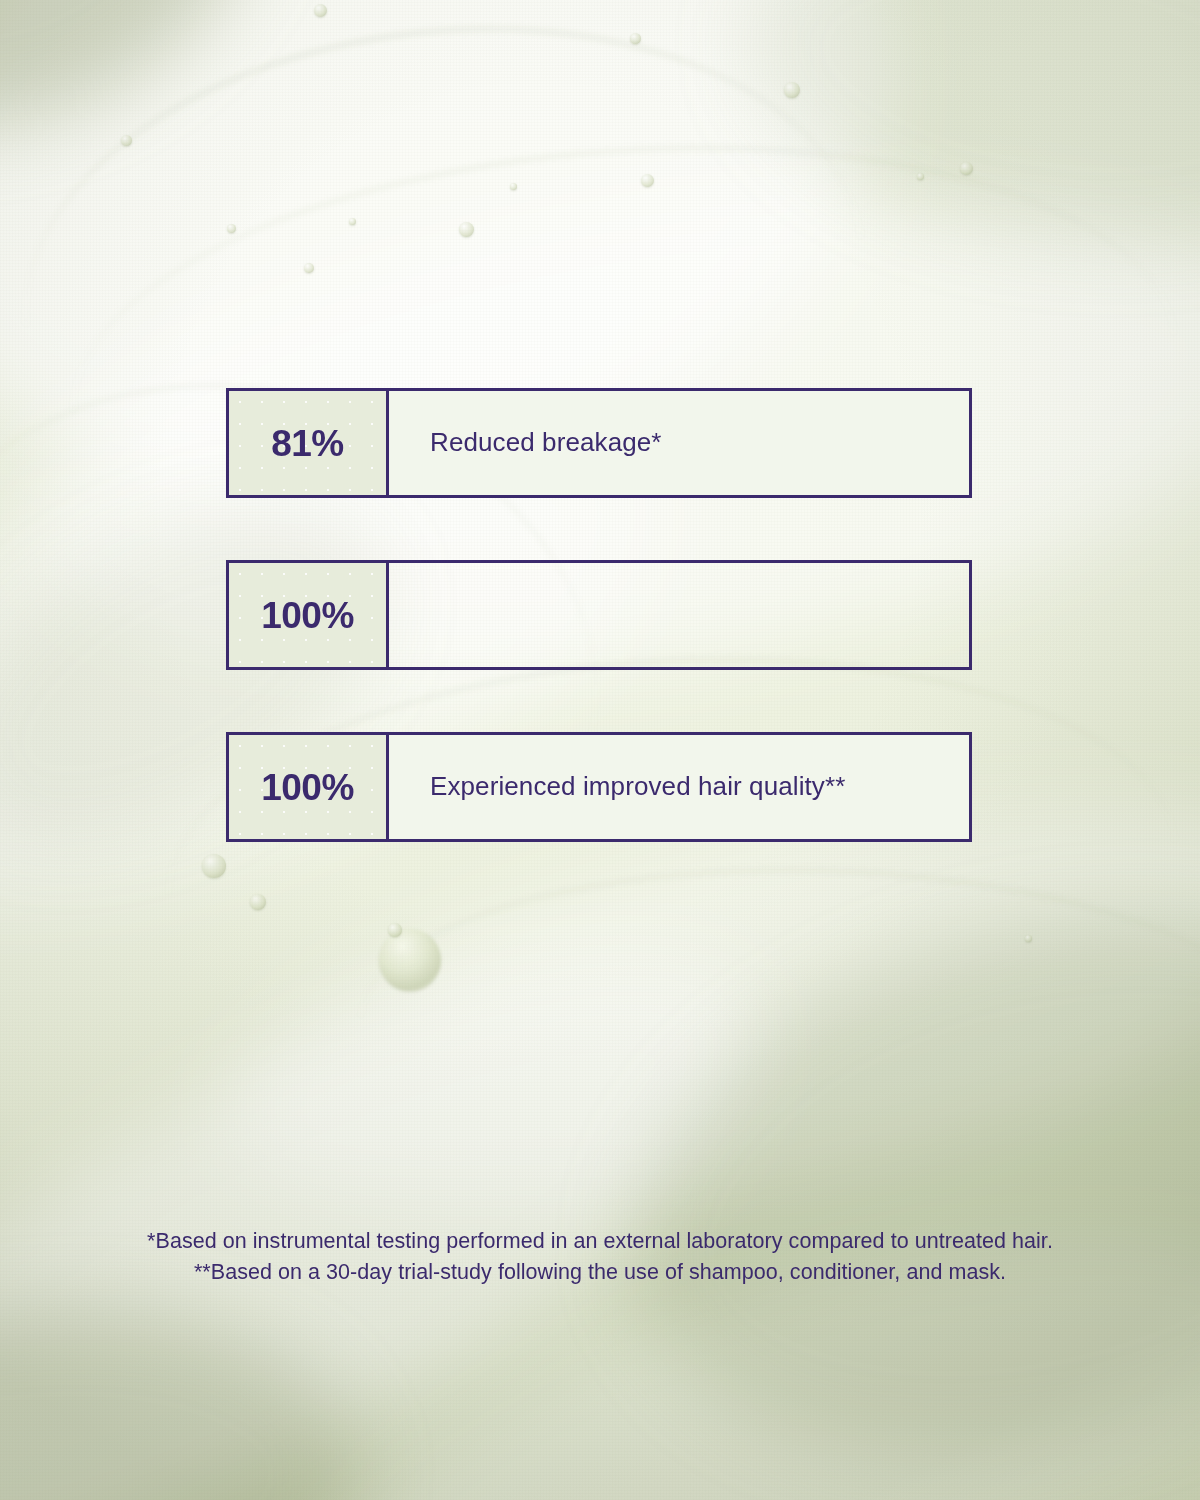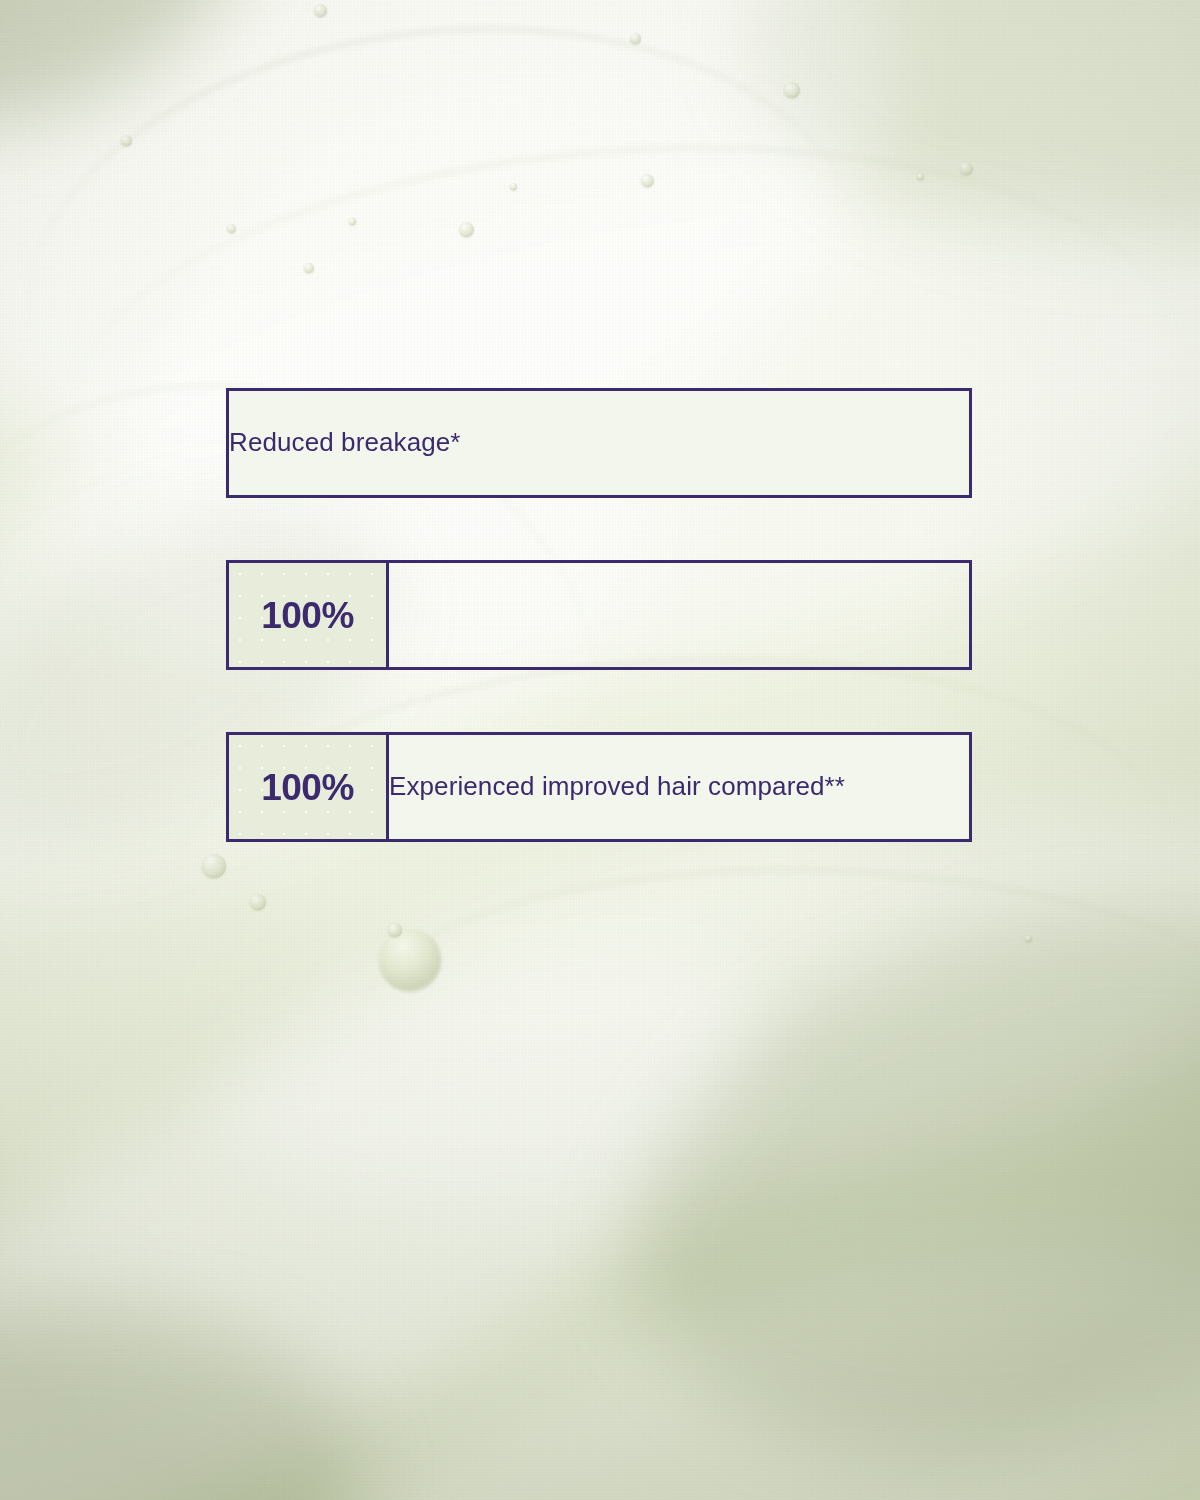--- a/index.html
+++ b/index.html
@@ -138,20 +138,21 @@
     font-weight: 700;
     letter-spacing: -0.5px;
     line-height: 1;
   }
 
   .stat-label-cell {
     flex: 1 1 auto;
     background-color: #f2f6ec;
     display: flex;
     align-items: center;
+    padding-left: 41px;
   }
   .stat-label {
     color: #3b2a6d;
     font-size: 26px;
     font-weight: 400;
     line-height: 1.15;
     letter-spacing: .1px;
   }
 
   .footnotes {
@@ -214,36 +215,43 @@
 
   <div class="grain"></div>
   <div class="vignette"></div>
 </div>
 
 <div id="content">
 
   <div class="stat-list">
 
     <div class="stat-row">
+      <div class="stat-value-cell">
+        <span class="stat-value">81%</span>
+      </div>
       <div class="stat-label-cell">
         <span class="stat-label">Reduced breakage*</span>
       </div>
     </div>
 
     <div class="stat-row">
       <div class="stat-value-cell">
         <span class="stat-value">100%</span>
       </div>
     </div>
 
     <div class="stat-row">
       <div class="stat-value-cell">
         <span class="stat-value">100%</span>
       </div>
       <div class="stat-label-cell">
-        <span class="stat-label">Experienced improved hair compared**</span>
+        <span class="stat-label">Experienced improved hair quality**</span>
       </div>
     </div>
 
   </div>
 
+  <div class="footnotes">
+    <span class="footnote-line">*Based on instrumental testing performed in an external laboratory compared to untreated hair.</span>
+    <span class="footnote-line">**Based on a 30-day trial-study following the use of shampoo, conditioner, and mask.</span>
+  </div>
 
 </div>
 
 </body></html>

